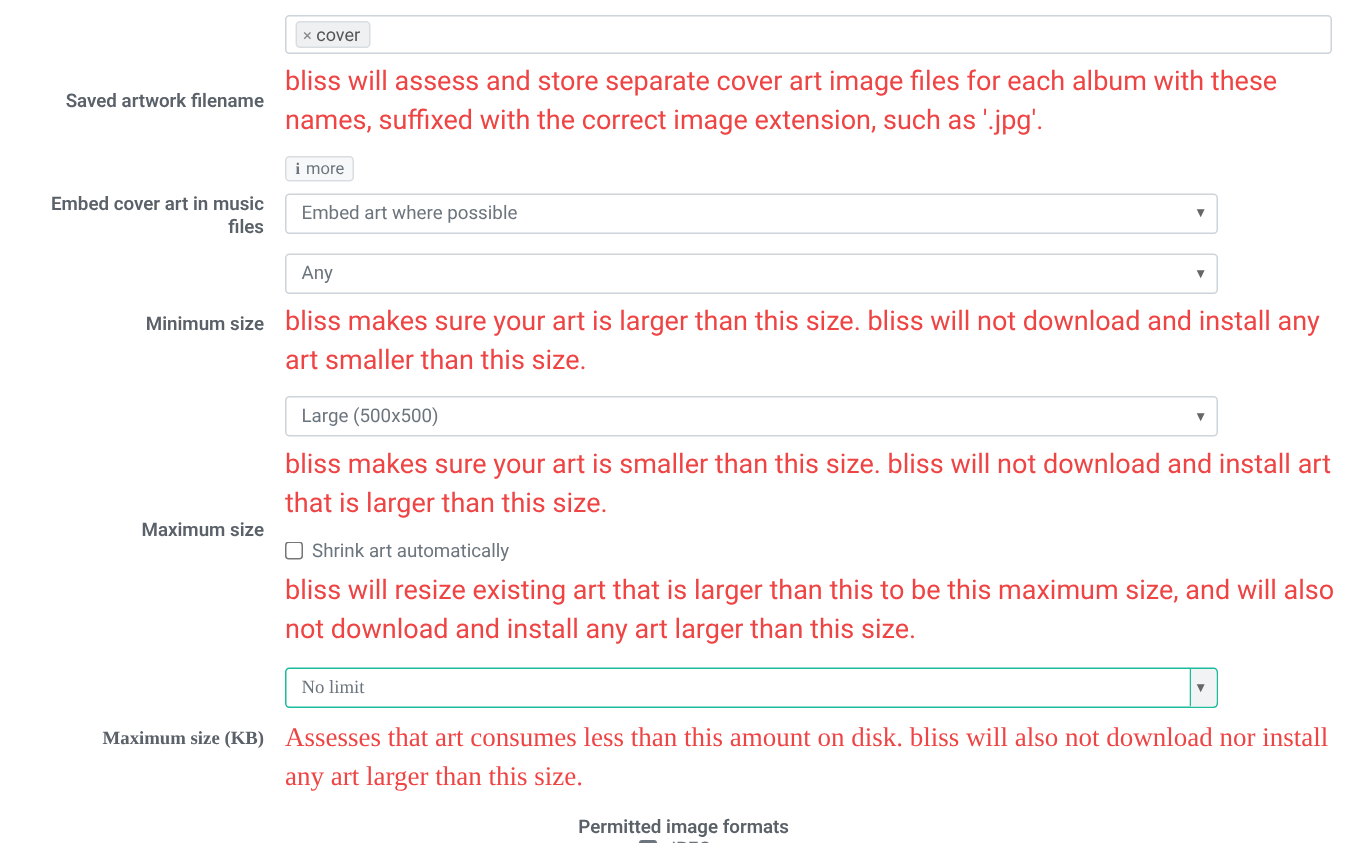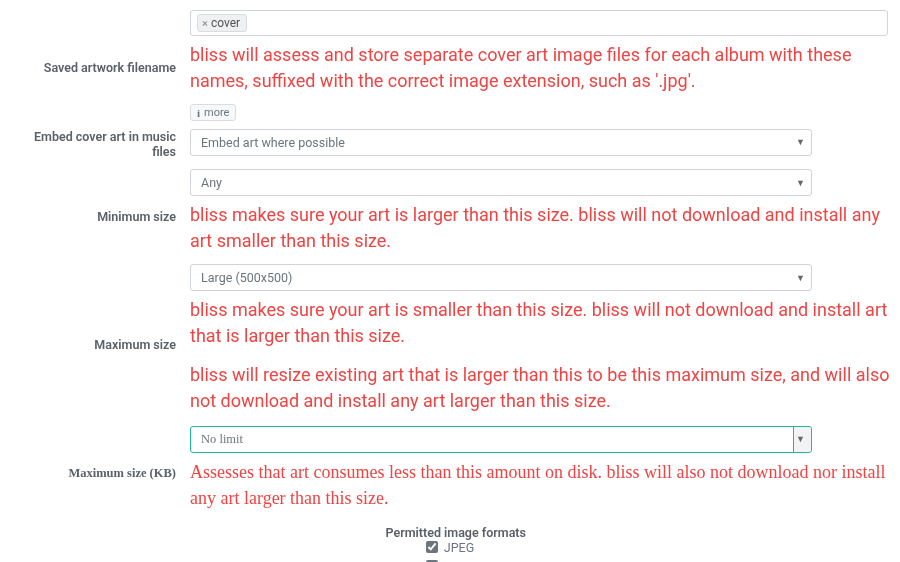--- a/index.html
+++ b/index.html
@@ -174,20 +174,24 @@
 </div>
 
 <div class="form-row" style="margin-top:2px;">
   <div class="label-col">Maximum size</div>
   <div class="field-col">
     <div class="select">
       <span>Large (500x500)</span>
       <span class="caret">▼</span>
     </div>
     <div class="help">bliss makes sure your art is smaller than this size. bliss will not download and install art that is larger than this size.</div>
+    <div class="chk-line">
+      <input type="checkbox" style="">
+      <span>Shrink art automatically</span>
+    </div>
     <div class="help">bliss will resize existing art that is larger than this to be this maximum size, and will also not download and install any art larger than this size.</div>
   </div>
 </div>
 
 <div class="form-row" style="margin-top:6px;font-family:Liberation Serif, serif;">
   <div class="label-col">Maximum size (KB)</div>
   <div class="field-col">
     <div class="select highlight">
       <span>No limit</span>
       <span class="caret-box"></span>

